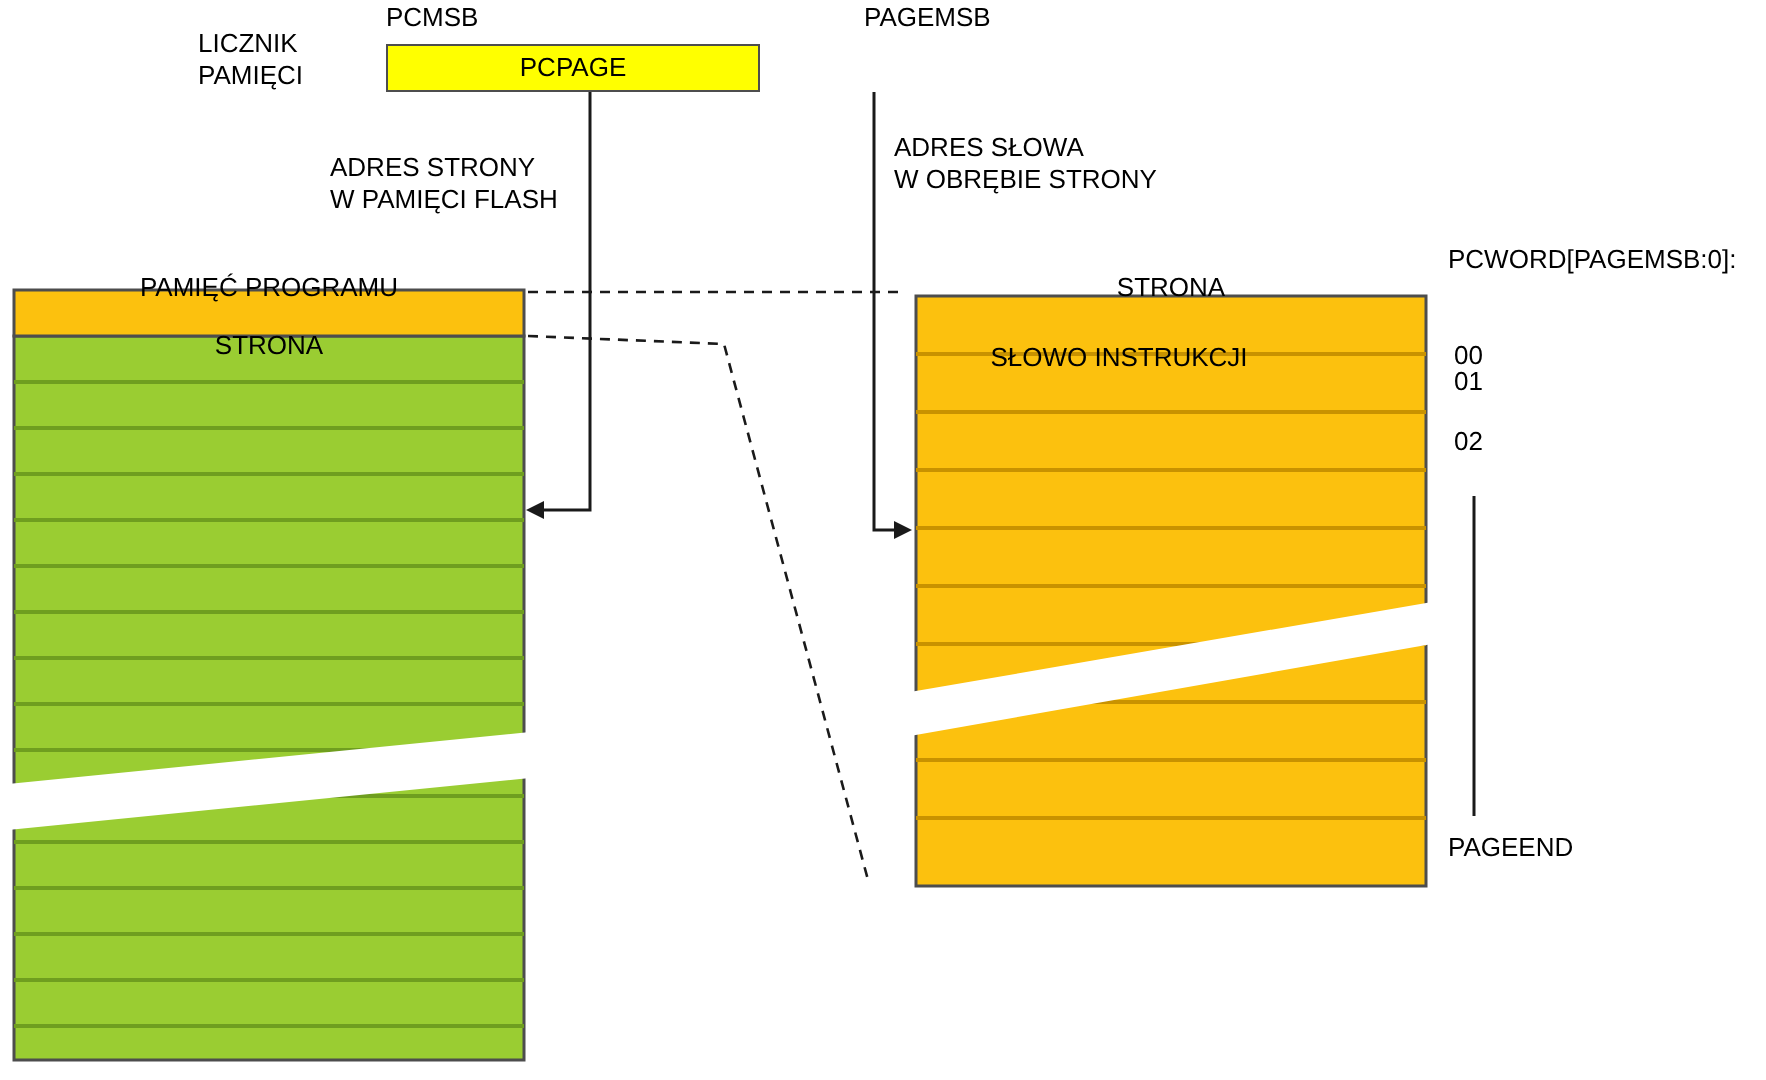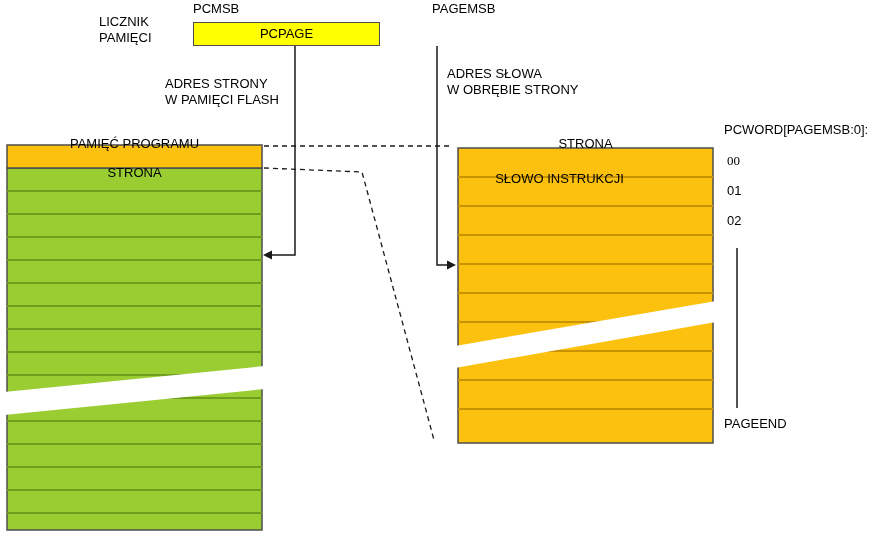--- a/index.html
+++ b/index.html
@@ -112,18 +112,18 @@
     <div class="lbl">W OBRĘBIE STRONY</div>
   </div>
 
   <div class="abs lbl center" style="left:7px;top:120px;width:255px;">PAMIĘĆ PROGRAMU</div>
   <div class="abs lbl center" style="left:458px;top:120px;width:255px;">STRONA</div>
 
   <div class="abs lbl center" style="left:7px;top:145px;width:255px;height:23px;line-height:23px;">STRONA</div>
   <div class="abs lbl center" style="left:458px;top:148px;width:203px;height:29px;line-height:29px;">SŁOWO INSTRUKCJI</div>
 
   <div class="abs lbl" style="left:724px;top:122px;">PCWORD[PAGEMSB:0]:</div>
-  <div class="abs lbl" style="left:727px;top:153px;font-family:Liberation Serif, serif;">00</div>
+  <div class="abs lbl" style="left:727px;top:170px;">00</div>
   <div class="abs lbl" style="left:727px;top:183px;">01</div>
   <div class="abs lbl" style="left:727px;top:213px;">02</div>
   <div class="abs lbl" style="left:724px;top:416px;">PAGEEND</div>
 
 </div>
 
 </body></html>

